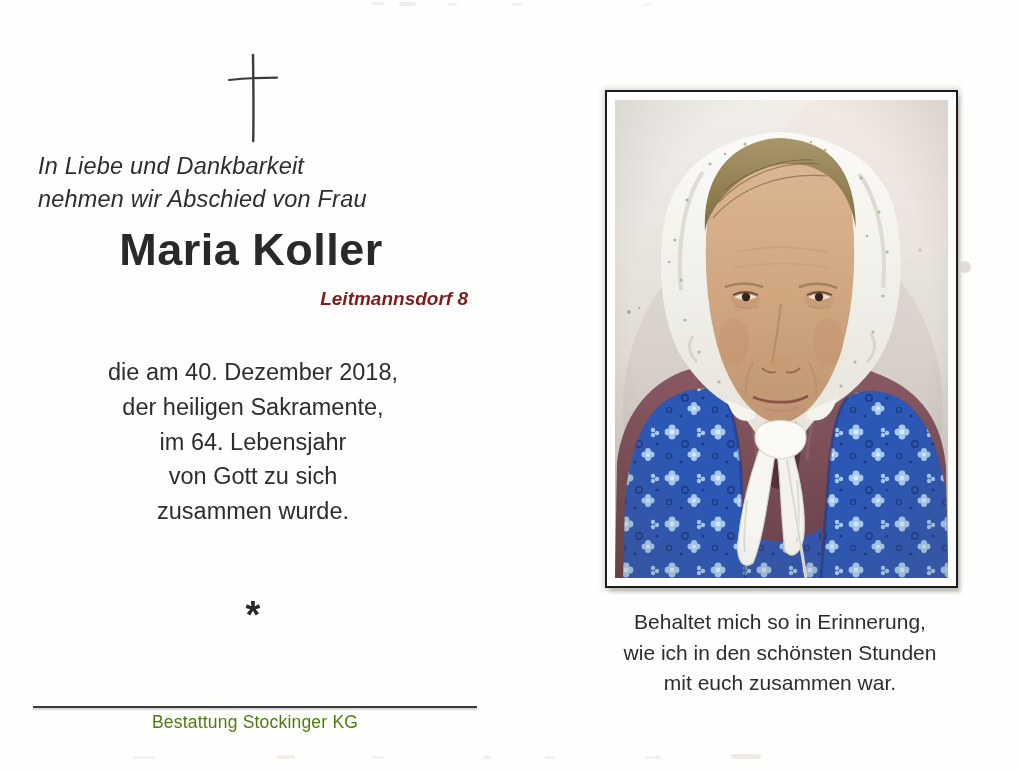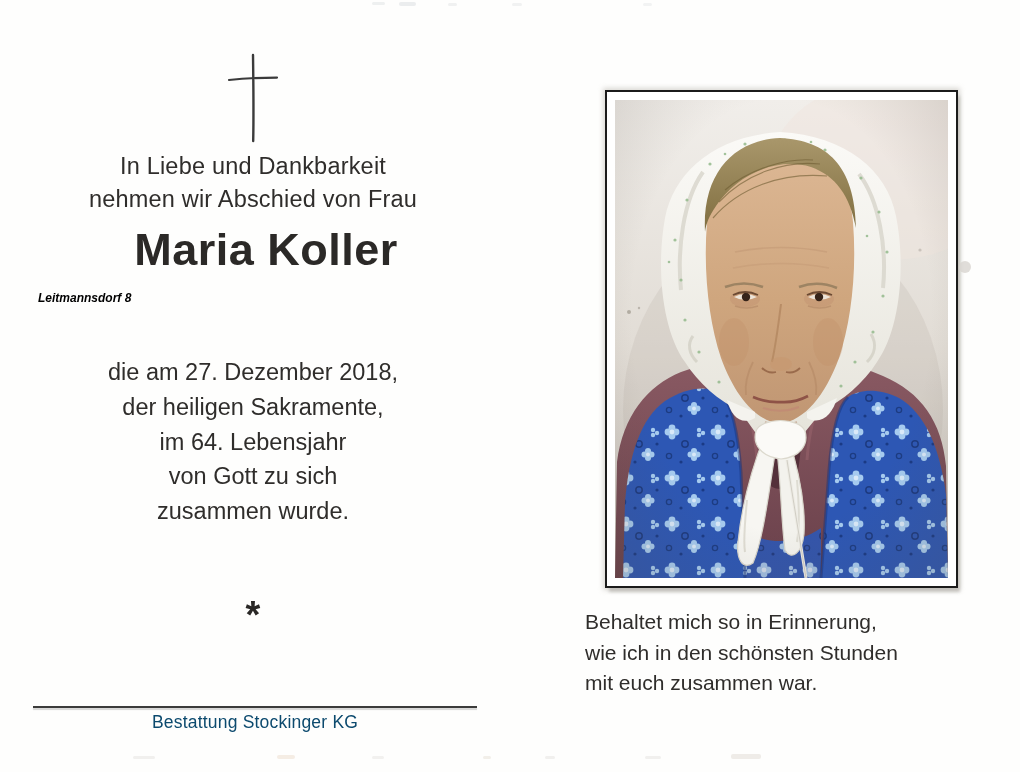--- a/index.html
+++ b/index.html
@@ -10,65 +10,66 @@
     color: #2f2d2b;
     position: relative;
     overflow: hidden;
   }
   #canvas { position: absolute; inset: 0; width: 1020px; height: 772px; background: #fefefd; }
 
   
   .cross-wrap { position: absolute; left: 222px; top: 52px; width: 62px; height: 92px; }
   .intro {
     position: absolute; left: 38px; top: 150px; width: 430px;
-    text-align: center; font-size: 23.5px; line-height: 33px;
+    font-size: 23.5px; line-height: 33px;
     letter-spacing: 0.2px;
+    font-style: italic;
   }
   .name {
-    position: absolute; left: 51px; top: 224px; width: 430px;
+    position: absolute; left: 36px; top: 224px; width: 430px;
     text-align: center; font-size: 45px; font-weight: 700;
     letter-spacing: 0.5px; color: #2b2927;
   }
   .address {
     position: absolute; left: 38px; top: 287px; width: 430px;
-    text-align: left; font-size: 12px; font-weight: 700; font-style: italic;
-    line-height: 23.5px; color: #000000;
+    text-align: right; font-size: 19px; font-weight: 700; font-style: italic;
+    line-height: 23.5px; color: #7f1d1d;
   }
   .body-text {
     position: absolute; left: 38px; top: 355px; width: 430px;
     text-align: center; font-size: 23.5px; line-height: 34.8px;
   }
   .asterisk {
     position: absolute; left: 38px; top: 594px; width: 430px;
     text-align: center; font-size: 38px; font-weight: 700; color: #2a2826;
   }
   .footer-rule {
     position: absolute; left: 33px; top: 706px; width: 444px; height: 2px;
     background: #3b3b3b;
     box-shadow: 0 2px 1px rgba(90,90,90,0.25);
   }
   .footer-text {
     position: absolute; left: 33px; top: 712px; width: 444px;
-    text-align: center; font-size: 17.5px; letter-spacing: 0.2px; color: #0c4a6e;
+    text-align: center; font-size: 17.5px; letter-spacing: 0.2px; color: #4d7c0f;
   }
 
   
   .photo-frame {
     position: absolute; left: 605px; top: 90px;
     width: 333px; height: 478px;
     border: 2px solid #1b1b1b;
     padding: 8px; background: #ffffff;
     box-shadow:
       0 0 5px 2px rgba(175,170,162,0.45),
       3px 5px 3px -1px rgba(130,125,118,0.40);
   }
   .photo-frame svg { display: block; }
   .caption {
     position: absolute; left: 585px; top: 607px; width: 390px;
-    font-size: 21px; line-height: 30.5px; color: #2f2d2b;
+    text-align: center; font-size: 21px; line-height: 30.5px; color: #2f2d2b;
   }
 
   
   .artifact { position: absolute; border-radius: 2px; }
 </style>
 </head>
 <body>
 
 <div id="canvas">
 
@@ -90,21 +91,21 @@
     <div>nehmen wir Abschied von Frau</div>
   </div>
 
   <div class="name">Maria Koller</div>
 
   <div class="address">
     <div>Leitmannsdorf 8</div>
   </div>
 
   <div class="body-text">
-    <div>die am 27. Dezember 2018,</div>
+    <div>die am 40. Dezember 2018,</div>
     <div>der heiligen Sakramente,</div>
     <div>im 64. Lebensjahr</div>
     <div>von Gott zu sich</div>
     <div>zusammen wurde.</div>
   </div>
 
   <div class="asterisk">*</div>
 
   <div class="footer-rule"></div>
   <div class="footer-text">Bestattung Stockinger KG</div>

